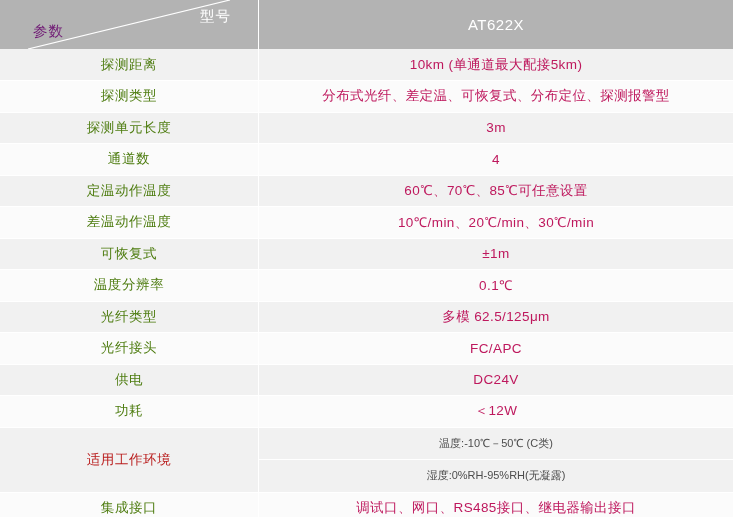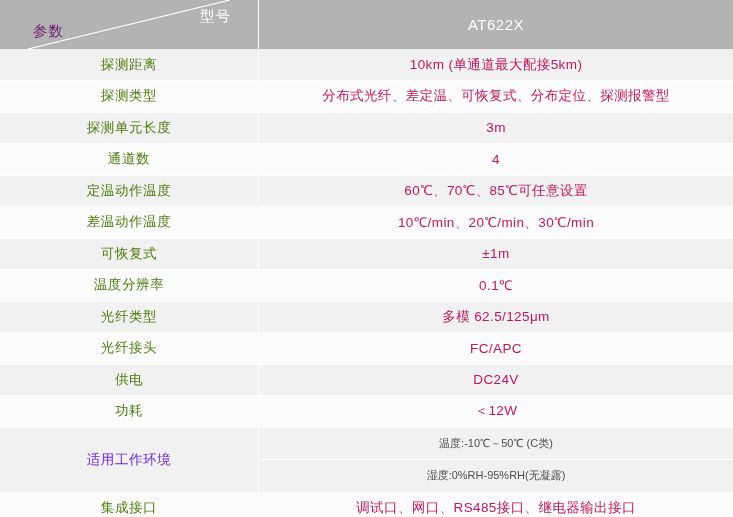--- a/index.html
+++ b/index.html
@@ -83,21 +83,21 @@
   }
   .row-even .lbl, .row-even .val { background: #f1f1f1; }
   .row-odd .lbl, .row-odd .val { background: #fbfbfb; }
   .rh { height: 31.5px; }
   .sep-v { border-left: 1px solid #ffffff; }
   .sep-h { border-bottom: 1px solid #ffffff; }
   .env-label {
     width: 258px;
     text-align: center;
     font-size: 13.5px;
-    color: #6d28d9;
+    color: #b91c1c;
     vertical-align: middle;
     letter-spacing: 0.6px;
     background: #f1f1f1;
   }
   .sub-val {
     text-align: center;
     font-size: 11px;
     color: #4d4d4d;
     vertical-align: middle;
     background: #f1f1f1;

